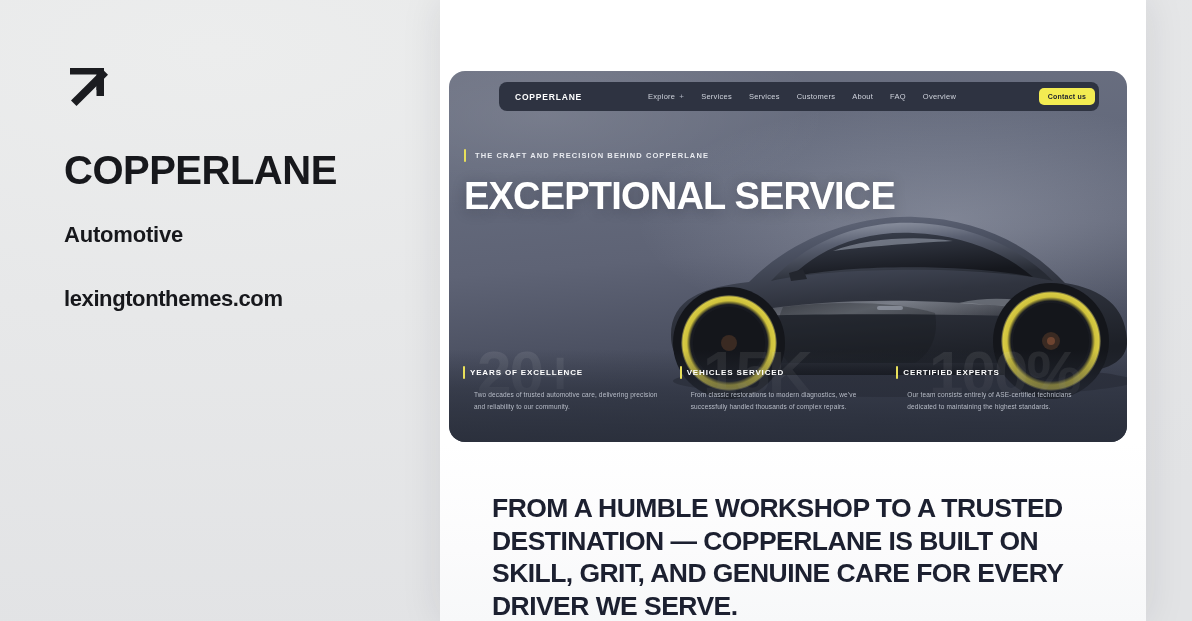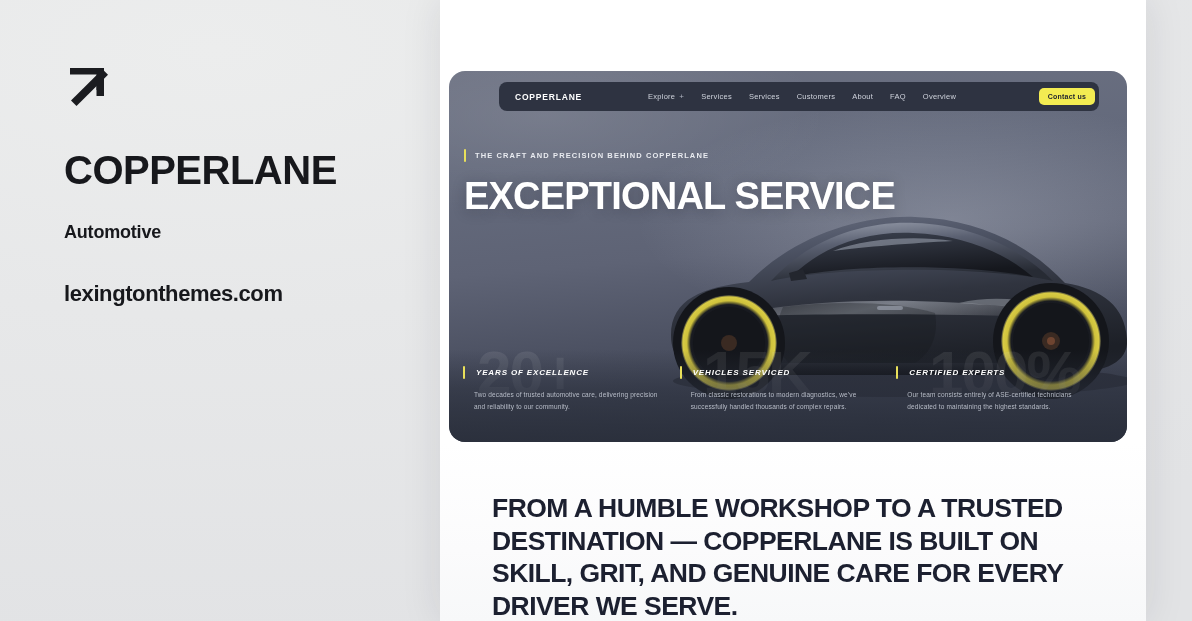--- a/index.html
+++ b/index.html
@@ -22,21 +22,21 @@
 
   .logo-mark { width:48px; height:44px; display:block; }
 
   .promo-title {
     margin-top:40px;
     font-size:40px; font-weight:700; letter-spacing:-0.5px;
     color:#17181c; line-height:1;
   }
   .promo-sub {
     margin-top:32px;
-    font-size:18px; font-weight:700; color:#17181c; letter-spacing:-0.2px;
+    font-size:22px; font-weight:700; color:#17181c; letter-spacing:-0.2px;
   }
   .promo-url {
     margin-top:38px;
     font-size:22px; font-weight:700; color:#17181c; letter-spacing:-0.4px;
   }
 
   
   .site {
     position:absolute; left:440px; top:0; width:706px; height:621px;
     background:#ffffff;
@@ -125,21 +125,21 @@
   }
 
   
   .stats{
     position:absolute; left:0; right:0; bottom:0; height:92px; z-index:4;
     display:flex;
     padding:16px 14px 0 14px;
     background:linear-gradient(to bottom, rgba(44,49,62,.0) 0%, rgba(42,47,60,.55) 42%, rgba(40,45,57,.86) 100%);
   }
   .stat{ flex:1; padding-right:18px; }
-  .stat-head{ display:flex; align-items:center; gap:11px;font-style:italic; }
+  .stat-head{ display:flex; align-items:center; gap:5px; }
   .stat-title{
     font-size:8px; font-weight:700; color:#ffffff; letter-spacing:.85px;
   }
   .stat-body{
     margin-top:10px; margin-left:11px;
     font-size:6.5px; line-height:1.85; color:#b9bec9; letter-spacing:.15px;
   }
 
   
   .lower{

